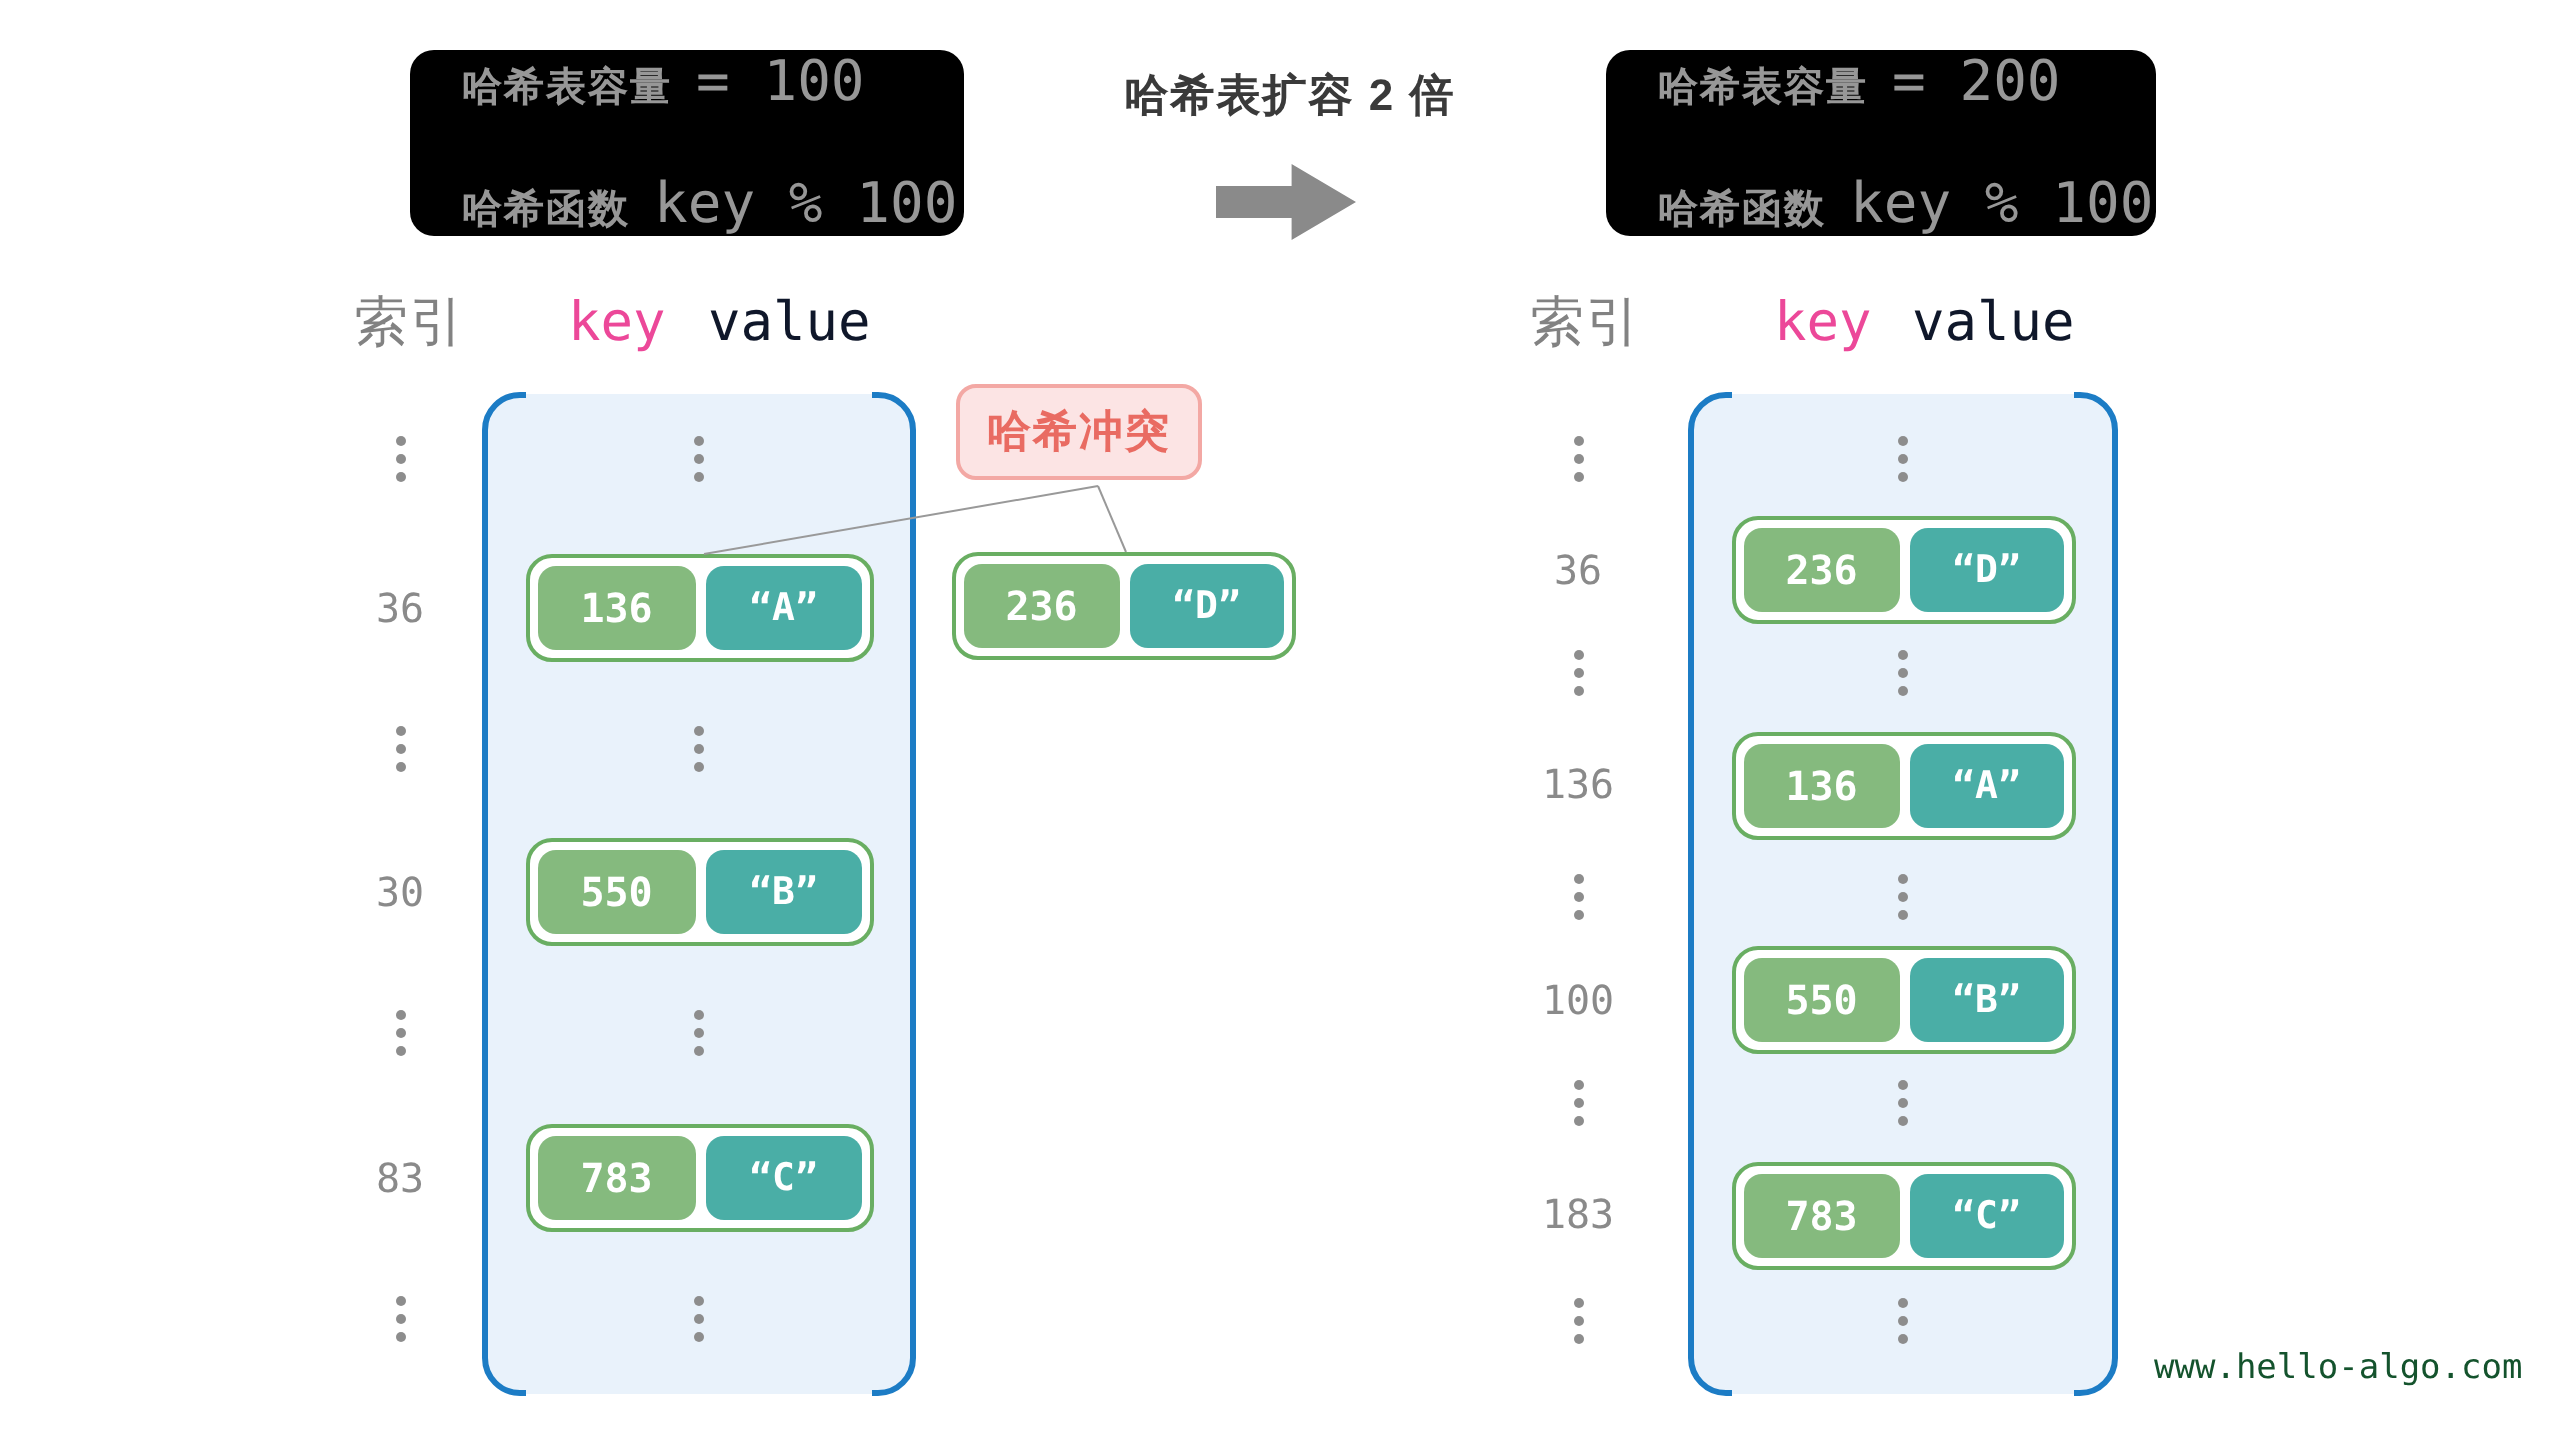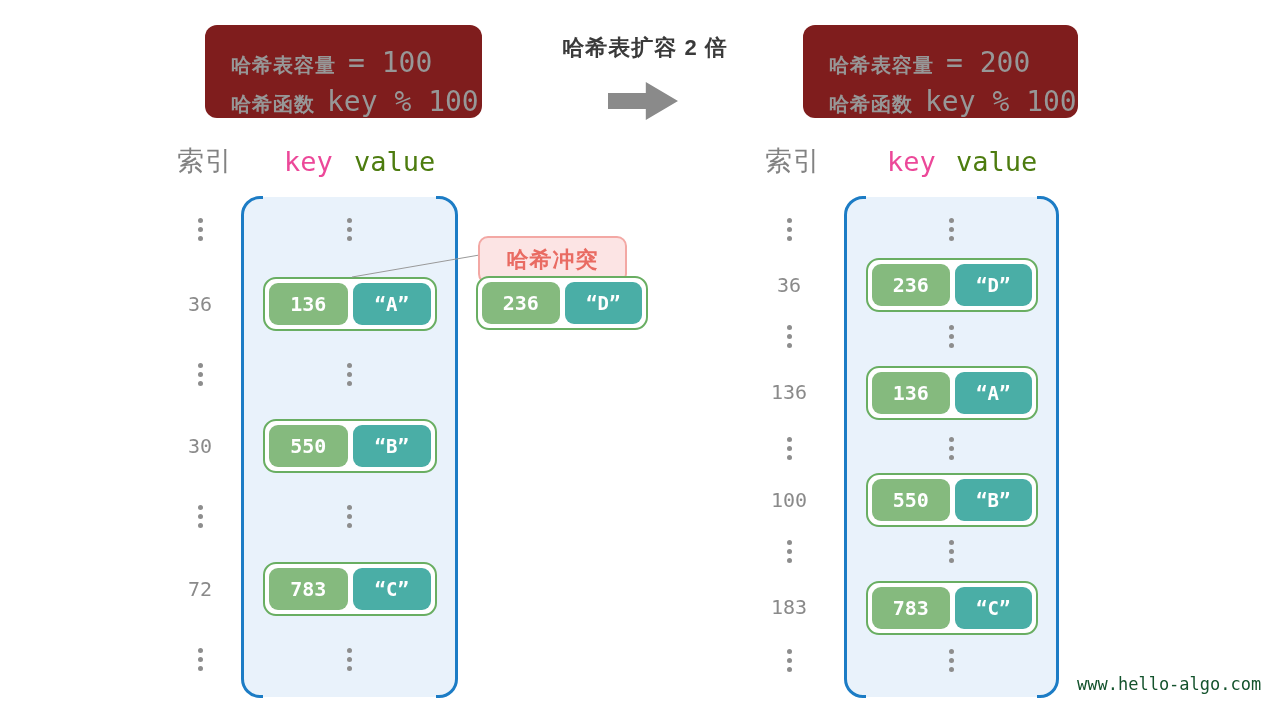--- a/index.html
+++ b/index.html
@@ -3,22 +3,22 @@
 <meta charset="utf-8">
 <style>
   html,body{margin:0;padding:0;background:#fff;}
   .canvas{
     position:relative;width:1280px;height:720px;background:#ffffff;
     font-family:"Liberation Sans",sans-serif;overflow:hidden;
   }
 
   
   .info{
-    position:absolute;background:#7f1d1d;border-radius:12px;
-    display:flex;flex-direction:column;justify-content:flex-end;gap:7px;
+    position:absolute;background:#000000;border-radius:12px;
+    display:flex;flex-direction:column;justify-content:space-between;gap:7px;
     box-sizing:border-box;padding-left:26px;color:#979797;
   }
   .info-line{display:flex;align-items:baseline;gap:12px;font-size:20px;line-height:1.15;}
   .info-line .zh{font-weight:700;letter-spacing:1px;}
   .info-line .val{font-family:"DejaVu Sans Mono",monospace;font-size:28px;}
   .info-before{left:205px;top:25px;width:277px;height:93px;}
   .info-after{left:803px;top:25px;width:275px;height:93px;}
 
   
   .main-title{
@@ -27,21 +27,21 @@
   }
   .big-arrow{
     position:absolute;left:608px;top:82px;width:70px;height:38px;background:#8A8A8A;
     clip-path:polygon(0 29%,54% 29%,54% 0,100% 50%,54% 100%,54% 71%,0 71%);
   }
 
   
   .col-h{position:absolute;top:150px;font-size:27px;line-height:23px;}
   .h-index{color:#828282;letter-spacing:1px;}
   .h-key{color:#ec4899;font-family:"DejaVu Sans Mono",monospace;}
-  .h-value{color:#4d7c0f;font-family:"DejaVu Sans Mono",monospace;}
+  .h-value{color:#0f172a;font-family:"DejaVu Sans Mono",monospace;}
 
   
   .table-frame{position:absolute;background:#E9F2FB;border-radius:18px;}
   .table-frame::before,.table-frame::after{
     content:"";position:absolute;inset:-1px;border:3px solid #1C7CC5;
     border-radius:19px;pointer-events:none;
   }
   .table-frame::before{clip-path:inset(0 calc(100% - 22px) 0 0);}
   .table-frame::after{clip-path:inset(0 0 0 calc(100% - 22px));}
   .frame-before{left:242px;top:197px;width:215px;height:500px;}
@@ -65,24 +65,24 @@
     position:absolute;width:50px;text-align:center;color:#8A8A8A;
     font-family:"DejaVu Sans Mono",monospace;font-size:20px;line-height:24px;
   }
 
   
   .vdots{position:absolute;display:flex;flex-direction:column;gap:4px;align-items:center;width:6px;}
   .vdots i{width:5px;height:5px;border-radius:50%;background:#8D8D8D;}
 
   
   .collision{
-    position:absolute;left:478px;top:192px;width:149px;height:48px;box-sizing:border-box;
+    position:absolute;left:478px;top:192px;width:123px;height:48px;box-sizing:border-box;
     background:#FCE4E4;border:2px solid #F3A8A4;border-radius:10px;
     display:flex;align-items:center;justify-content:center;
-    color:#E96B62;font-size:22px;font-weight:700;letter-spacing:1px;margin-top:44px;
+    color:#E96B62;font-size:22px;font-weight:700;letter-spacing:1px;
   }
 
   .lines-overlay{position:absolute;left:0;top:0;pointer-events:none;}
 
   .watermark{
     position:absolute;left:1077px;top:674px;color:#14532d;
     font-family:"DejaVu Sans Mono",monospace;font-size:17px;
   }
 </style>
 </head>
@@ -163,21 +163,21 @@
       <i></i>
     </div>
   <div class="vdots" style="left:346px;top:648px">
       <i></i>
       <i></i>
       <i></i>
     </div>
 
   <span class="idx" style="left:175px;top:292px">36</span>
   <span class="idx" style="left:175px;top:434px">30</span>
-  <span class="idx" style="left:175px;top:577px">72</span>
+  <span class="idx" style="left:175px;top:577px">83</span>
 
   <div class="entry" style="left:263px;top:277px">
     <span class="cell k">136</span>
     <span class="cell v">“A”</span>
   </div>
   <div class="entry" style="left:263px;top:419px">
     <span class="cell k">550</span>
     <span class="cell v">“B”</span>
   </div>
   <div class="entry" style="left:263px;top:562px">

